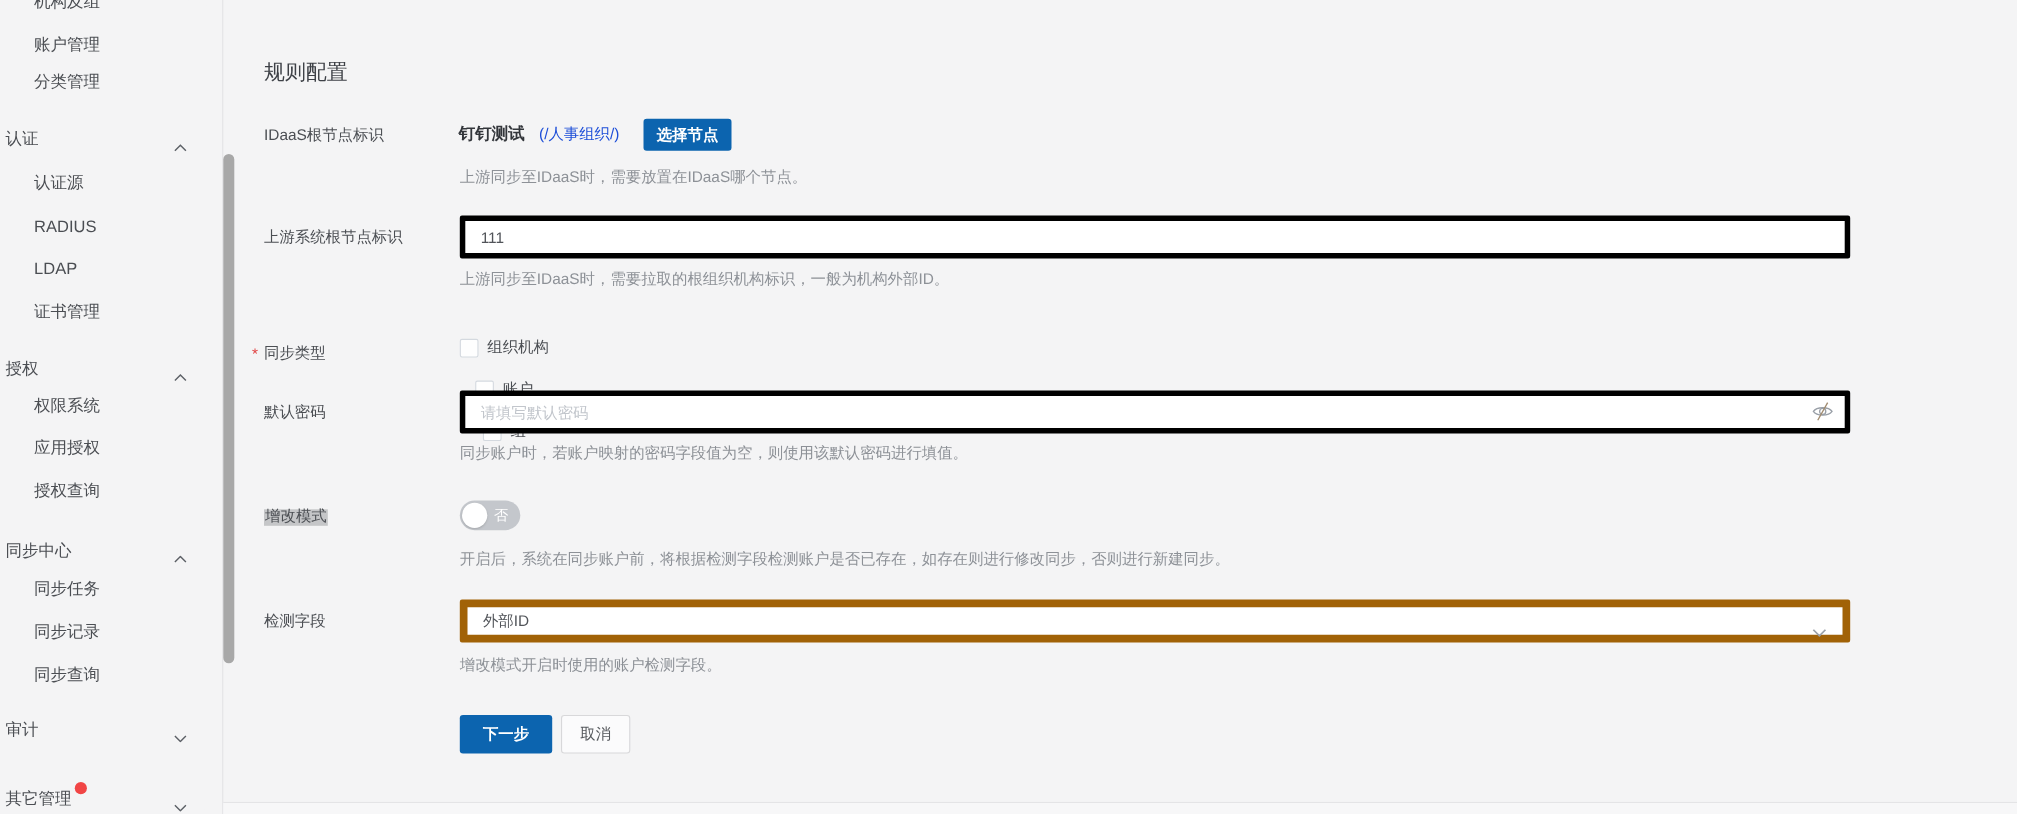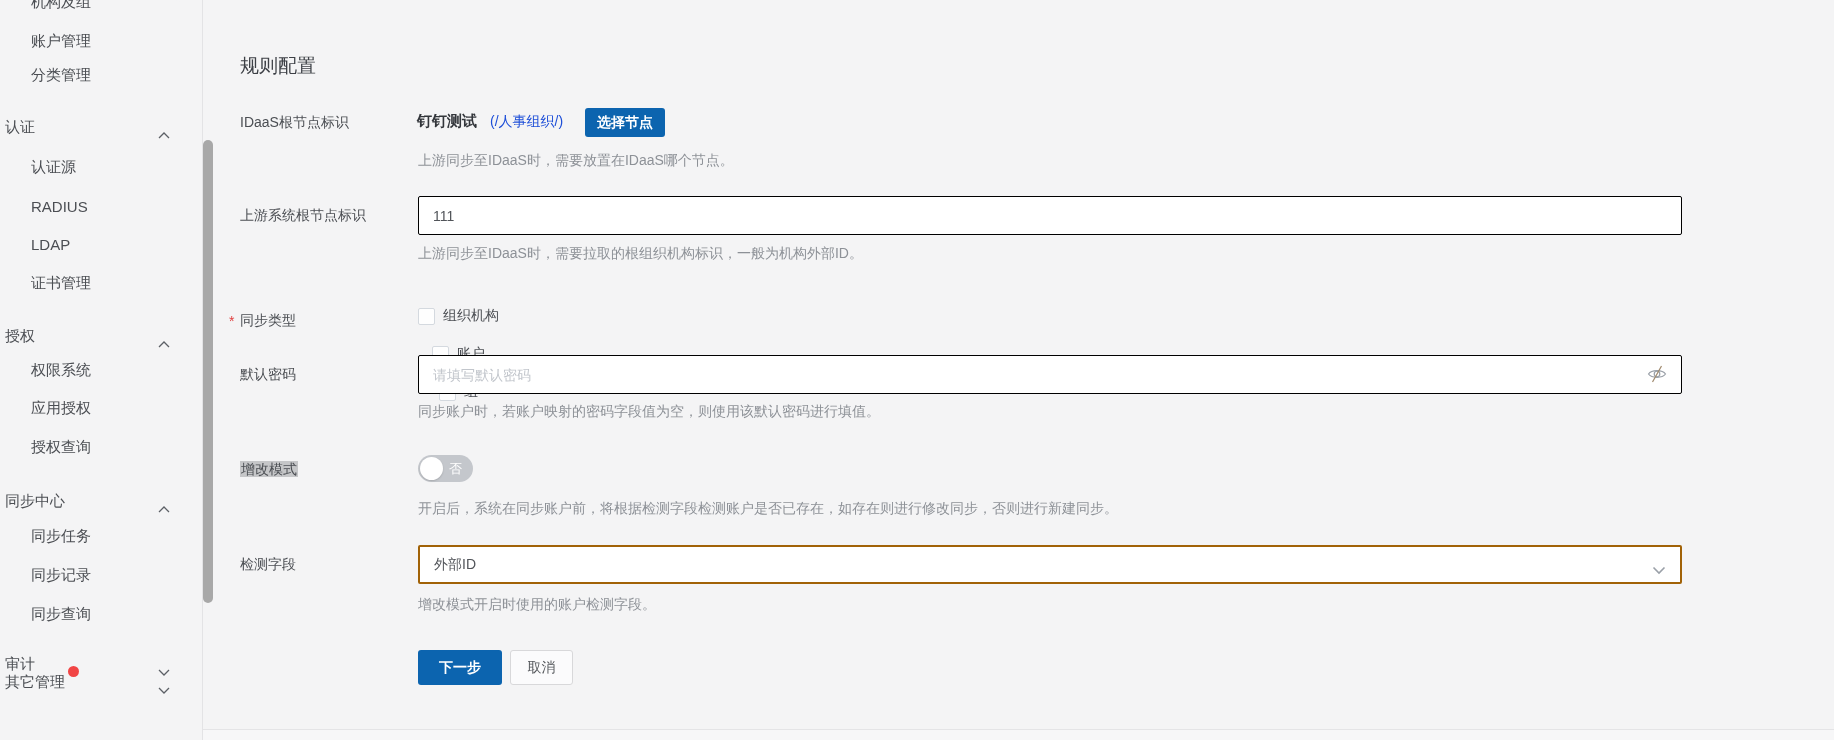--- a/index.html
+++ b/index.html
@@ -19,21 +19,21 @@
   .side-item .chev{position:absolute;top:7px;}
   .side-item.section .chev{left:153px;}
   .badge-dot{position:absolute;width:11px;height:11px;border-radius:50%;background:#f14545;left:63px;top:-6px;}
   
   .page-title{position:absolute;left:240px;top:40px;font-size:19px;color:#3d4046;font-weight:400;}
   .flabel{position:absolute;left:240px;height:20px;line-height:20px;font-size:14px;color:#4b4e53;white-space:nowrap;}
   .asterisk{position:absolute;left:229px;color:#e03e3e;font-size:14px;height:20px;line-height:22px;}
   .help{position:absolute;left:418px;height:20px;line-height:20px;font-size:14px;color:#8d9197;white-space:nowrap;}
   .txt-input{
     position:absolute;left:418px;width:1264px;height:39px;box-sizing:border-box;
-    border:1px solid #000000;border-radius:2px;background:#ffffff;
+    border:5px solid #000000;border-radius:2px;background:#ffffff;
     font-family:"Liberation Sans","DejaVu Sans",sans-serif;
     font-size:14px;color:#515459;padding:0 34px 0 14px;outline:none;
   }
   .txt-input::placeholder{color:#c2c6cc;}
   .node-value{position:absolute;left:417px;top:112px;font-size:15px;font-weight:700;color:#33363b;}
   .node-path{position:absolute;left:490px;top:113px;font-size:14px;color:#1d4ed8;}
   .btn-blue{
     position:absolute;background:#0c64af;color:#fff;border:none;border-radius:3px;
     font-family:"Liberation Sans","DejaVu Sans",sans-serif;
     font-size:14px;font-weight:700;cursor:pointer;
@@ -48,24 +48,24 @@
   }
   .cb-row{position:absolute;left:418px;top:307px;height:26px;display:flex;align-items:center;gap:20px;flex-direction:column;}
   .cb-item{display:inline-flex;align-items:center;gap:8px;font-size:14px;color:#4b4e53;cursor:pointer;}
   .cb-box{width:17px;height:17px;box-sizing:border-box;border:1px solid #d4d9df;border-radius:2px;background:#fefefe;}
   .toggle{
     position:absolute;left:418px;top:455px;width:55px;height:27px;border-radius:14px;
     background:#c4c7cc;cursor:pointer;
   }
   .toggle .knob{position:absolute;left:2px;top:2px;width:23px;height:23px;border-radius:50%;background:#fff;box-shadow:0 1px 2px rgba(0,0,0,.15);}
   .toggle .t-text{position:absolute;left:31px;top:5px;font-size:13px;color:#ffffff;line-height:17px;}
-  .hl{background:#c5c6c8;padding:0 1px;}
+  .hl{background:#c5c6c8;padding:0 1px;font-family:Liberation Serif, serif;}
   .select-box{
     position:absolute;left:418px;top:545px;width:1264px;height:39px;box-sizing:border-box;
-    border:2px solid #a16207;border-radius:2px;background:#fff;cursor:pointer;
+    border:7px solid #a16207;border-radius:2px;background:#fff;cursor:pointer;
     display:flex;align-items:center;font-size:14px;color:#515459;padding:0 14px;
   }
   .select-box .chev{position:absolute;right:14px;top:15px;}
   .eye-wrap{position:absolute;left:1646px;top:364px;width:26px;height:22px;cursor:pointer;}
   .bottom-line{position:absolute;left:203px;top:729px;width:1631px;height:1px;background:#e4e4e6;}
   .bottom-strip{position:absolute;left:203px;top:730px;width:1631px;height:10px;background:#f7f7f8;}
 </style>
 </head>
 <body>
 
@@ -88,21 +88,21 @@
     <div class="side-item sub" style="top: 437px;"><span>授权查询</span></div>
     <div class="side-item section" style="top: 491px;"><span>同步中心</span><span class="chev"><svg width="12" height="7" viewBox="0 0 12 7">
           <polyline points="1,6 6,1 11,6" fill="none" stroke="#5c6066" stroke-width="1.3"></polyline>
         </svg></span></div>
     <div class="side-item sub" style="top: 526px;"><span>同步任务</span></div>
     <div class="side-item sub" style="top: 565px;"><span>同步记录</span></div>
     <div class="side-item sub" style="top: 604px;"><span>同步查询</span></div>
     <div class="side-item section" style="top: 654px;"><span>审计</span><span class="chev"><svg width="12" height="7" viewBox="0 0 12 7">
           <polyline points="1,1 6,6 11,1" fill="none" stroke="#5c6066" stroke-width="1.3"></polyline>
         </svg></span></div>
-    <div class="side-item section" style="top: 672px;"><span>其它管理</span><span class="badge-dot"></span><span class="chev"><svg width="12" height="7" viewBox="0 0 12 7">
+    <div class="side-item section" style="top: 717px;"><span>其它管理</span><span class="badge-dot"></span><span class="chev"><svg width="12" height="7" viewBox="0 0 12 7">
           <polyline points="1,1 6,6 11,1" fill="none" stroke="#5c6066" stroke-width="1.3"></polyline>
         </svg></span></div>
   </nav>
 <div class="side-divider"></div>
 <div class="scroll-thumb"></div>
 
 <h1 class="page-title">规则配置</h1>
 
 <div class="flabel" style="top:112px">IDaaS根节点标识</div>
 <div class="node-value">钉钉测试</div>

